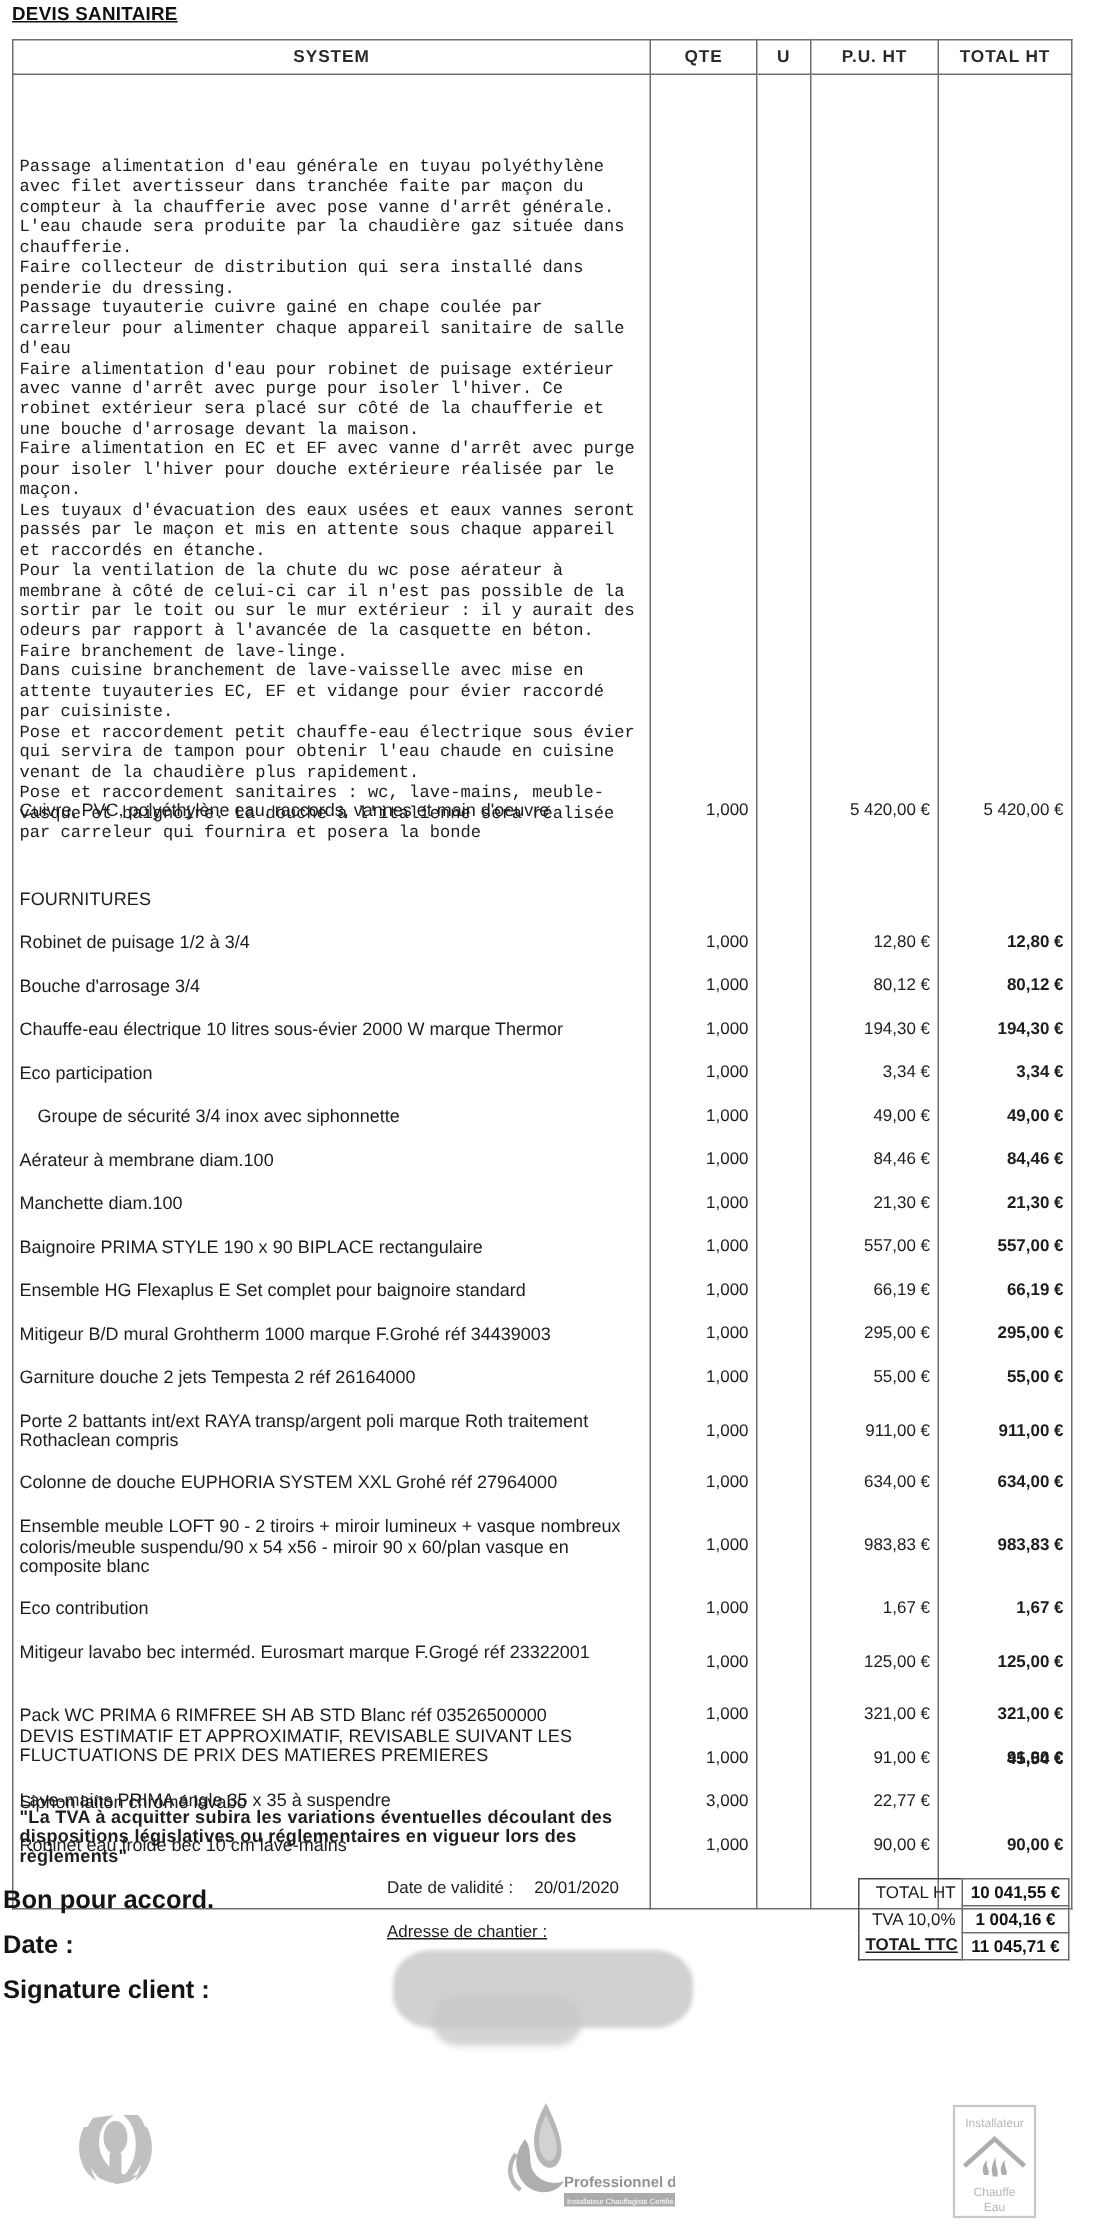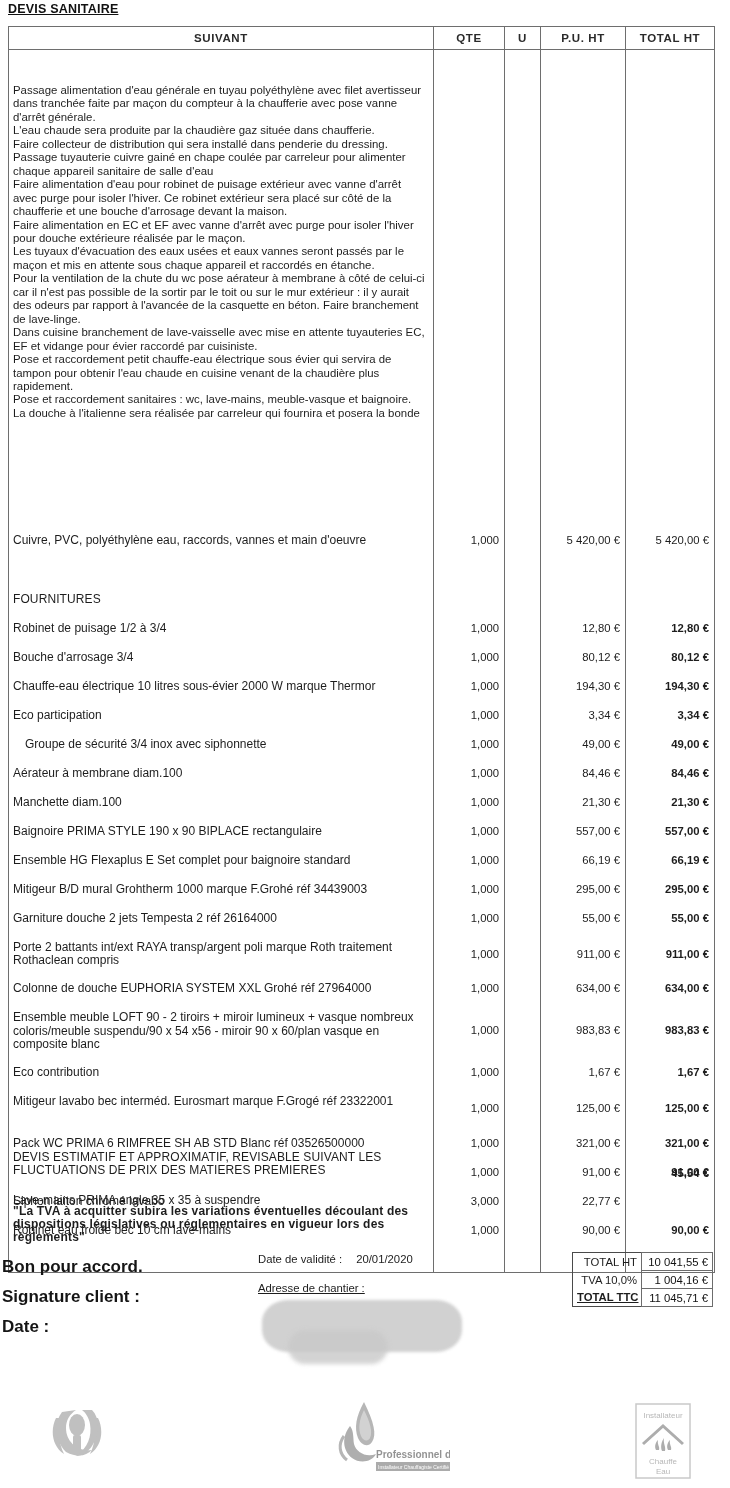--- a/index.html
+++ b/index.html
@@ -70,25 +70,26 @@
   
   .body-cell { padding: 0; height: 1222px; }
 
   
   .lib-inner { position: relative; height: 100%; }
   .num-inner { position: relative; height: 100%; }
 
   .desc-block {
     position: absolute;
     left: 4px;
-    top: 34px;
+    top: 56px;
     width: 414px;
     font-size: 11.4px;
     line-height: 13.45px;
     color: #1d1d1d;
+    font-family: Liberation Mono, monospace;
   }
   .desc-block p { margin: 0; padding: 0; }
 
   .lib-line {
     position: absolute;
     left: 4px;
     width: 416px;
     font-size: 12px;
     line-height: 13.4px;
     color: #1d1d1d;
@@ -181,22 +182,22 @@
     width: 60px;
     text-align: right;
     border: none;
     border-bottom: none;
     font-weight: normal;
     color: #1d1d1d;
     white-space: nowrap;
   }
   .totals td.lbl.u { text-decoration: underline; font-weight: bold; margin-top: 24px; }
   .totals td.val {
-    text-align: right;
-    font-weight: normal;
+    text-align: center;
+    font-weight: bold;
     color: #111;
     white-space: nowrap;
   }
 
   
   .logos {
     position: absolute;
     left: 0;
     top: 1398px;
     width: 730px;
@@ -217,21 +218,21 @@
   <table class="quote-table">
     <colgroup>
       <col class="c-lib">
         <col class="c-qte">
         <col class="c-u">
         <col class="c-pu">
         <col class="c-tot">
     </colgroup>
     <thead>
       <tr>
-        <th>SUIVANT</th>
+        <th>SYSTEM</th>
         <th>QTE</th>
         <th>U</th>
         <th>P.U. HT</th>
         <th>TOTAL HT</th>
       </tr>
     </thead>
     <tbody>
       <tr>
         <td class="body-cell">
           <div class="lib-inner" id="lib-inner">
@@ -356,22 +357,22 @@
             </div>
         </td>
       </tr>
     </tbody>
   </table>
 
   <div class="footer">
 
     <div class="foot-left">
       <div>Bon pour accord.</div>
+      <div>Date :</div>
       <div>Signature client :</div>
-      <div>Date :</div>
     </div>
 
     <div class="foot-mid">
       <div class="validity">
         <span class="lbl">Date de validité :</span><span class="val">20/01/2020</span>
       </div>
       <div class="addr-label">Adresse de chantier :</div>
       <div class="addr-redaction"></div>
       <div class="addr-redaction2"></div>
     </div>

